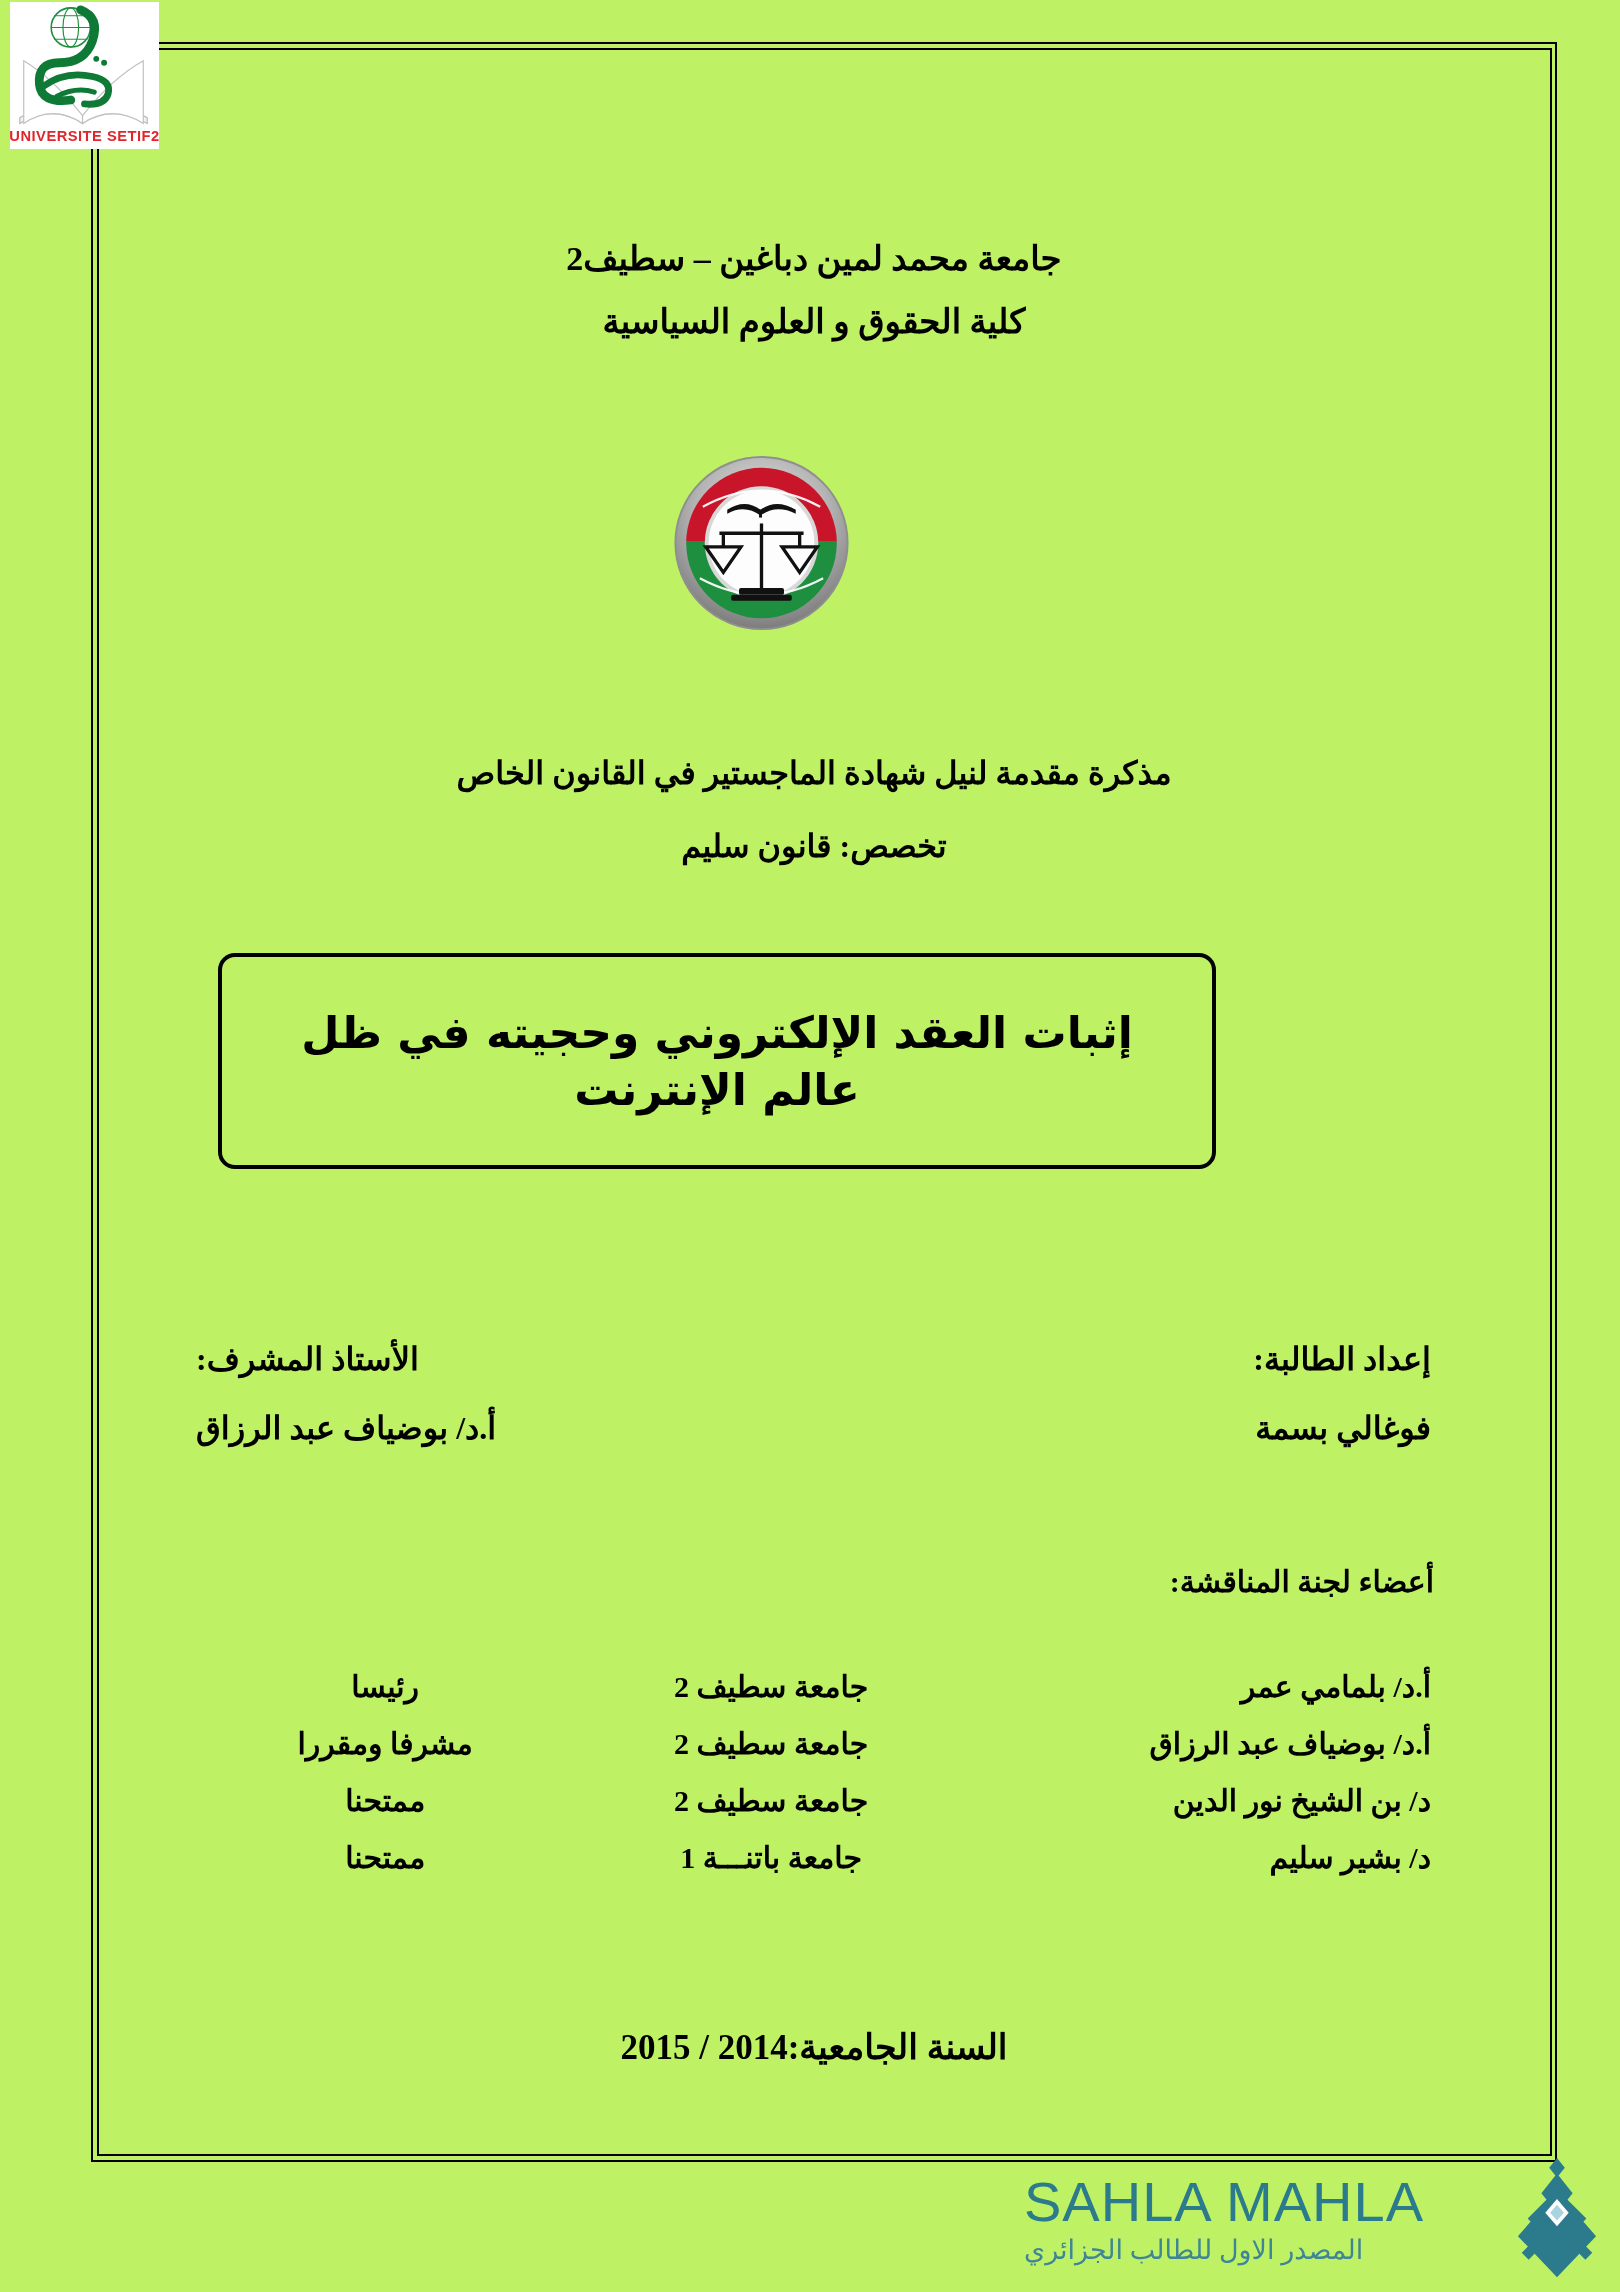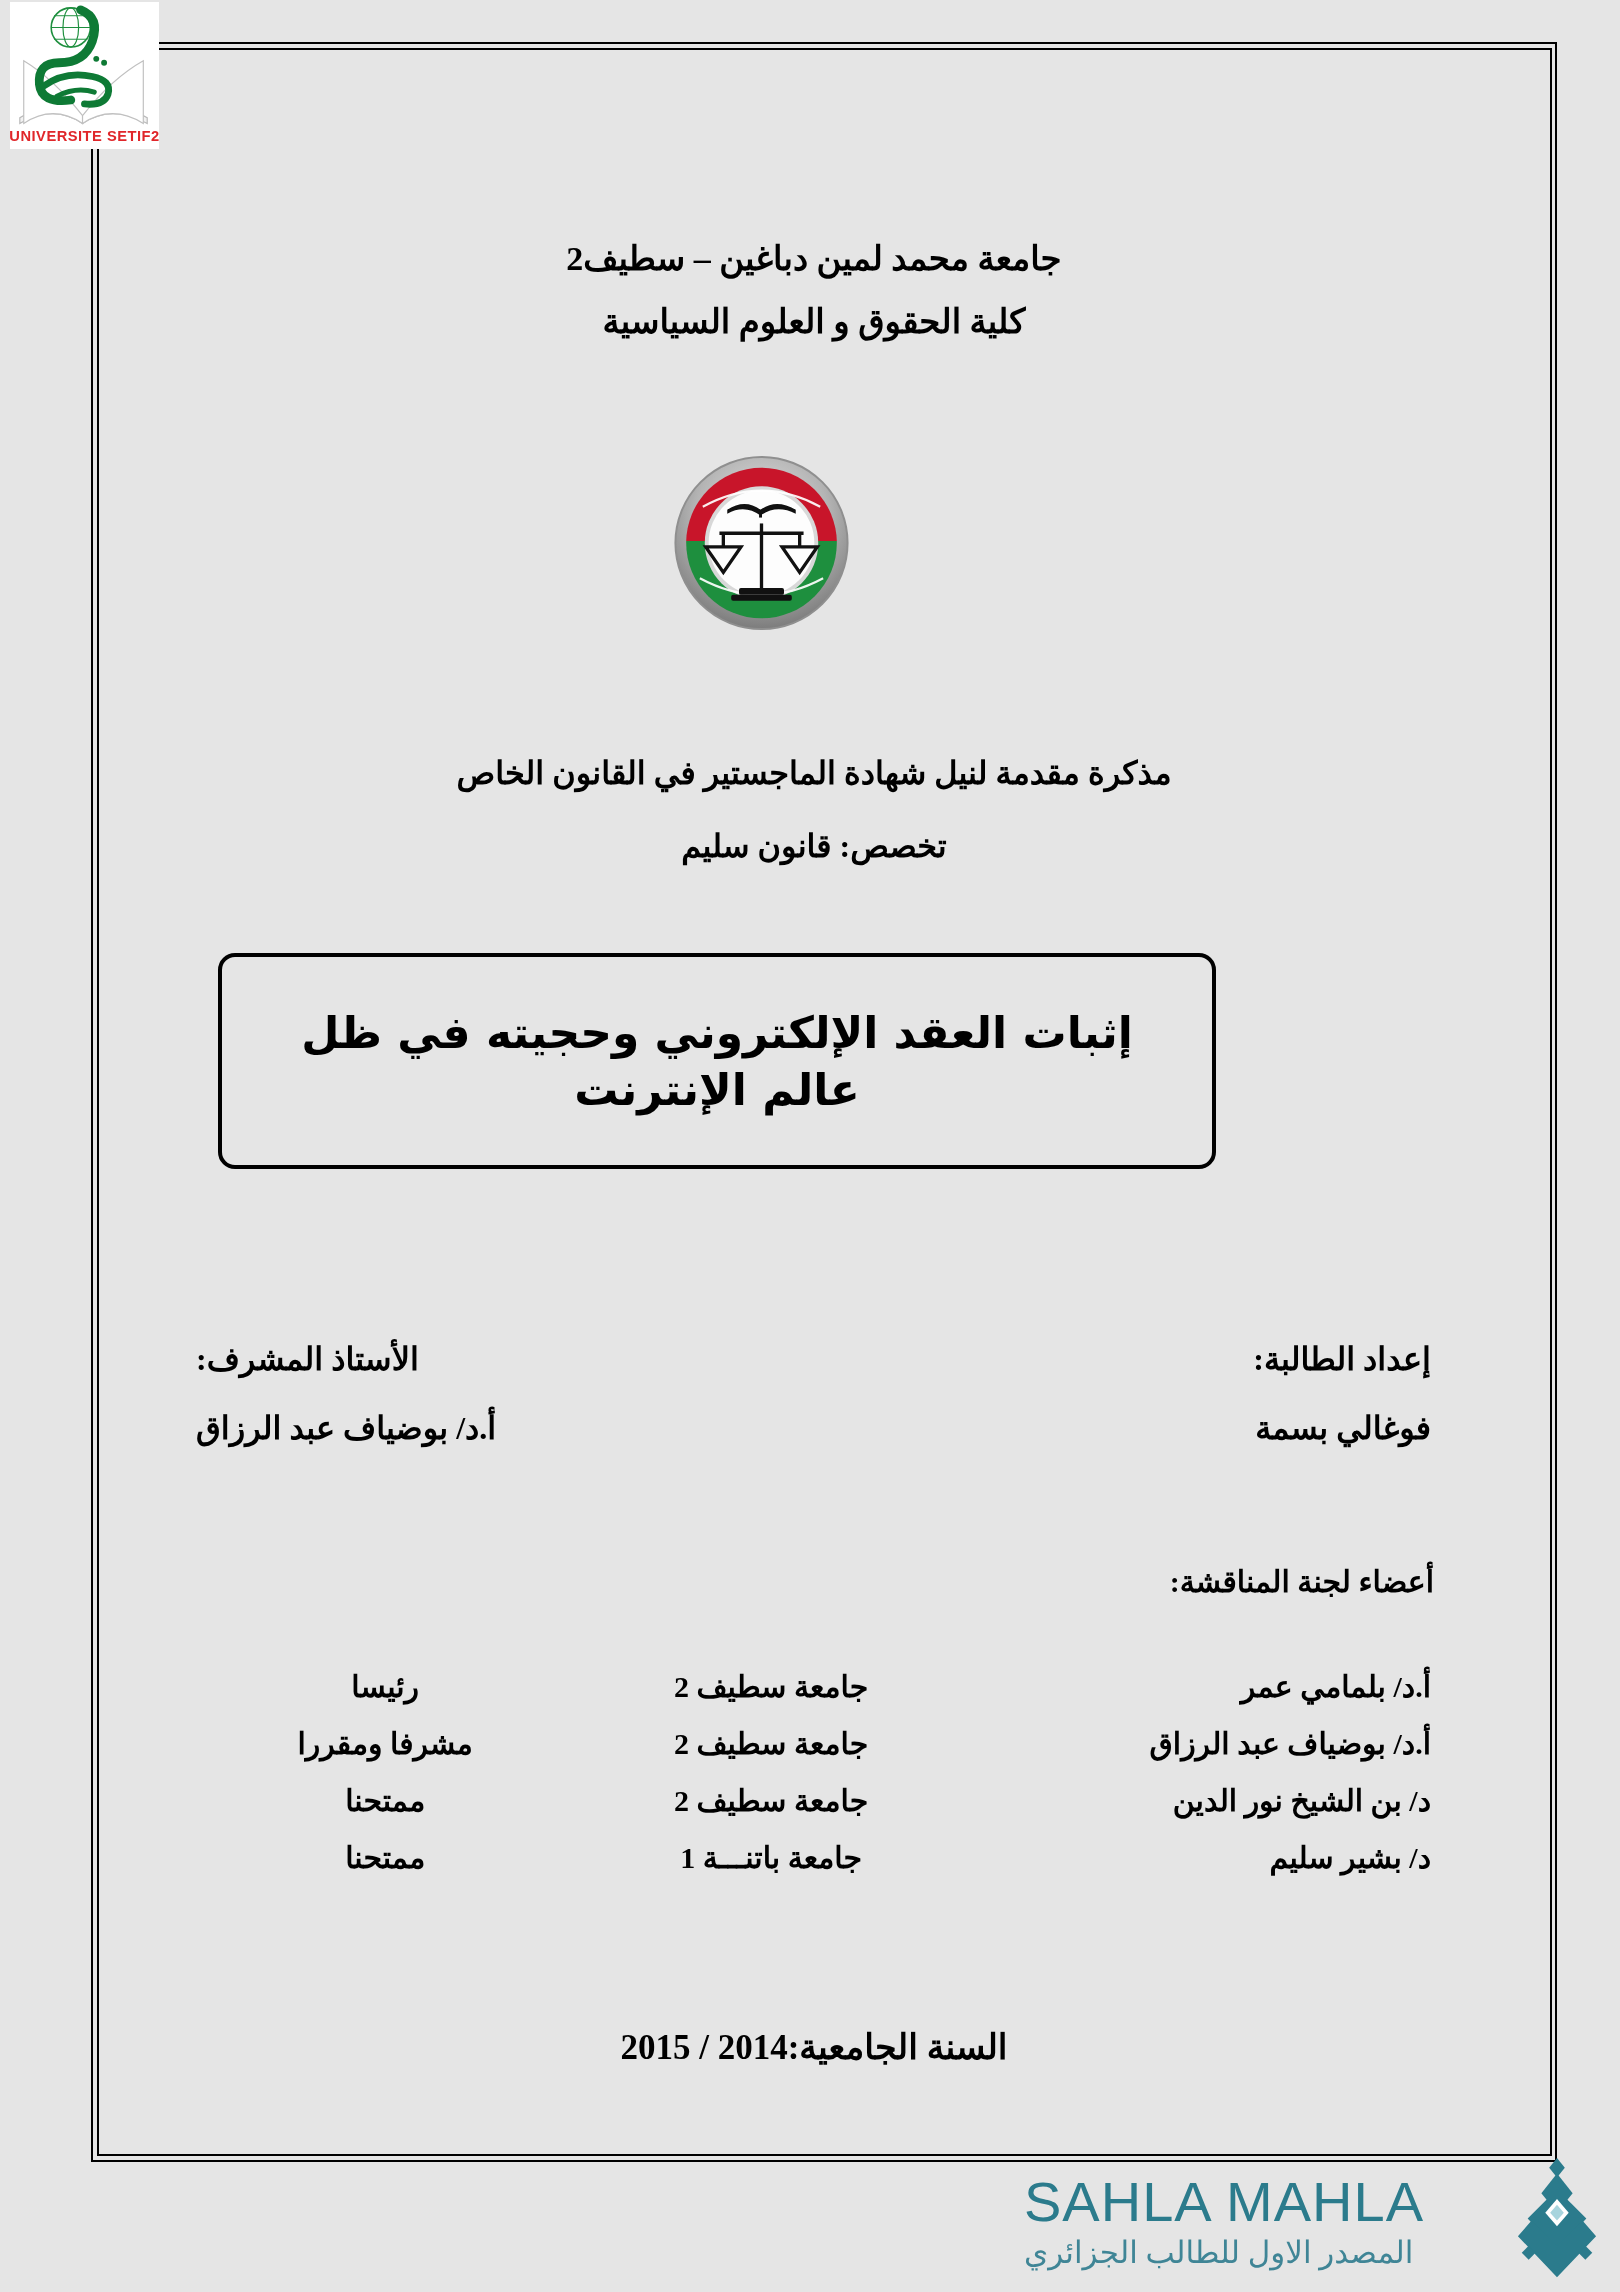--- a/index.html
+++ b/index.html
@@ -9,21 +9,21 @@
   }
   body {
     font-family: "Liberation Serif", "DejaVu Serif", serif;
     color: #000000;
   }
 
   .page {
     position: relative;
     width: 1620px;
     height: 2293px;
-    background: #e5e5e5;
+    background: #bef264;
     overflow: hidden;
   }
 
   
   .page-frame-outer {
     position: absolute;
     left: 91px;
     top: 42px;
     width: 1466px;
     height: 2120px;
@@ -217,21 +217,21 @@
     font-size: 56px;
     font-weight: normal;
     letter-spacing: 1px;
     color: #2b7b8c;
     line-height: 1;
   }
   .wm-sub {
     font-family: "Liberation Serif", "DejaVu Serif", serif;
     direction: rtl;
     text-align: left;
-    font-size: 31px;
+    font-size: 27px;
     color: #3f8596;
     margin-top: 7.8px;
     line-height: 1;
   }
 </style>
 </head>
 <body>
 
 <div class="page">
 

